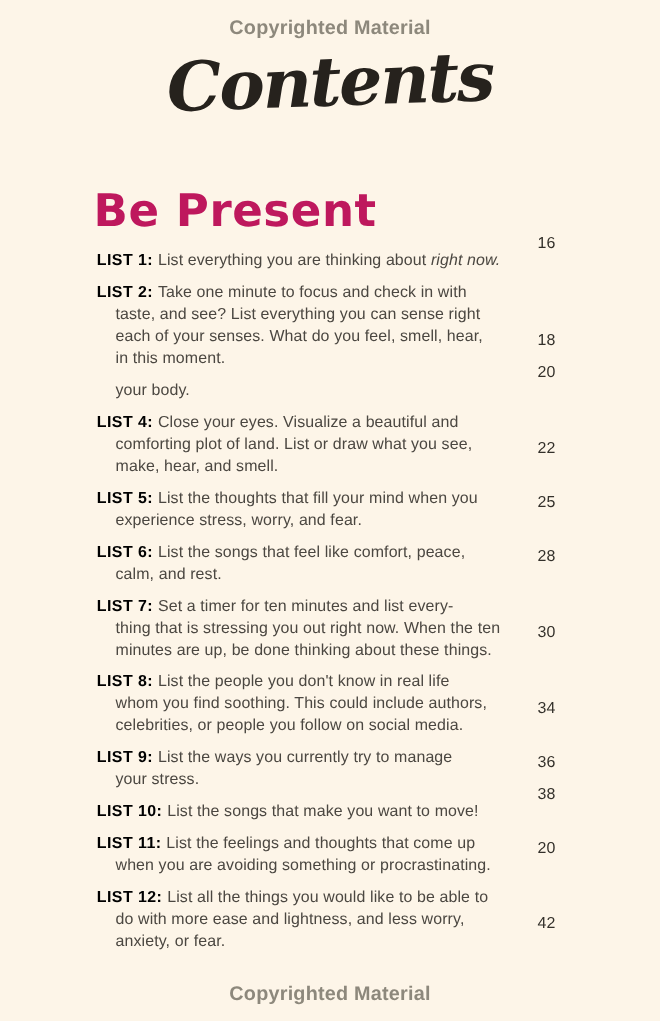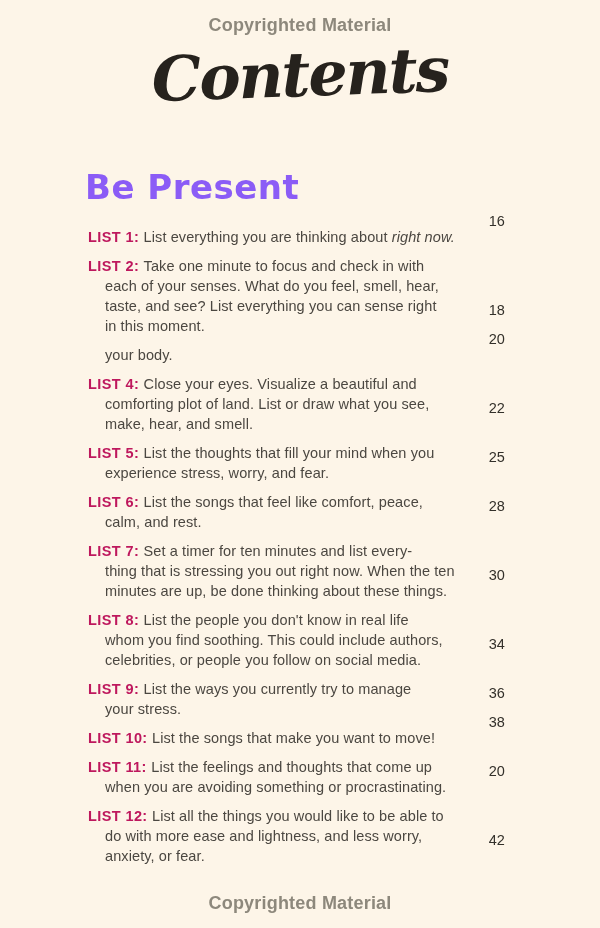--- a/index.html
+++ b/index.html
@@ -38,43 +38,43 @@
     letter-spacing: -2px;
     color: #26221d;
     transform: rotate(-2deg);
   }
   .section-heading {
     position: absolute;
     top: 167px;
     left: 85px;
     font-family: "DejaVu Sans", sans-serif;
     font-weight: 700;
-    font-size: 34px;
+    font-size: 41px;
     letter-spacing: 0.5px;
-    color: #8b5cf6;
+    color: #be185d;
   }
   .toc {
     position: absolute;
     top: 227px;
     left: 88px;
     right: 95px;
   }
   .entry {
     position: relative;
     margin-bottom: 9px;
     font-size: 14.5px;
     line-height: 20px;
     color: #4b4741;
     letter-spacing: 0.1px;
   }
   .entry .line { white-space: nowrap; }
   .entry .line.cont { padding-left: 17px; }
   .entry .label {
     font-weight: 700;
-    color: #be185d;
+    color: #000000;
     letter-spacing: 0.4px;
   }
   .entry .ital { font-style: italic; }
   .entry .page-num {
     position: absolute;
     right: 0;
     bottom: 16px;
     line-height: 20px;
     font-weight: 400;
     color: #33302a;
@@ -94,22 +94,22 @@
   <div class="entry">
     <div class="lines">
           <div class="line first"><span class="label">LIST 1: </span>List everything you are thinking about <span class="ital">right now.</span></div>
         </div>
     <span class="page-num">16</span>
   </div>
 
   <div class="entry">
     <div class="lines">
           <div class="line first"><span class="label">LIST 2: </span>Take one minute to focus and check in with</div>
+          <div class="line cont">taste, and see? List everything you can sense right</div>
           <div class="line cont">each of your senses. What do you feel, smell, hear,</div>
-          <div class="line cont">taste, and see? List everything you can sense right</div>
           <div class="line cont">in this moment.</div>
         </div>
     <span class="page-num">18</span>
   </div>
 
   <div class="entry">
     <div class="lines">
           <div class="line cont">your body.</div>
         </div>
     <span class="page-num">20</span>

